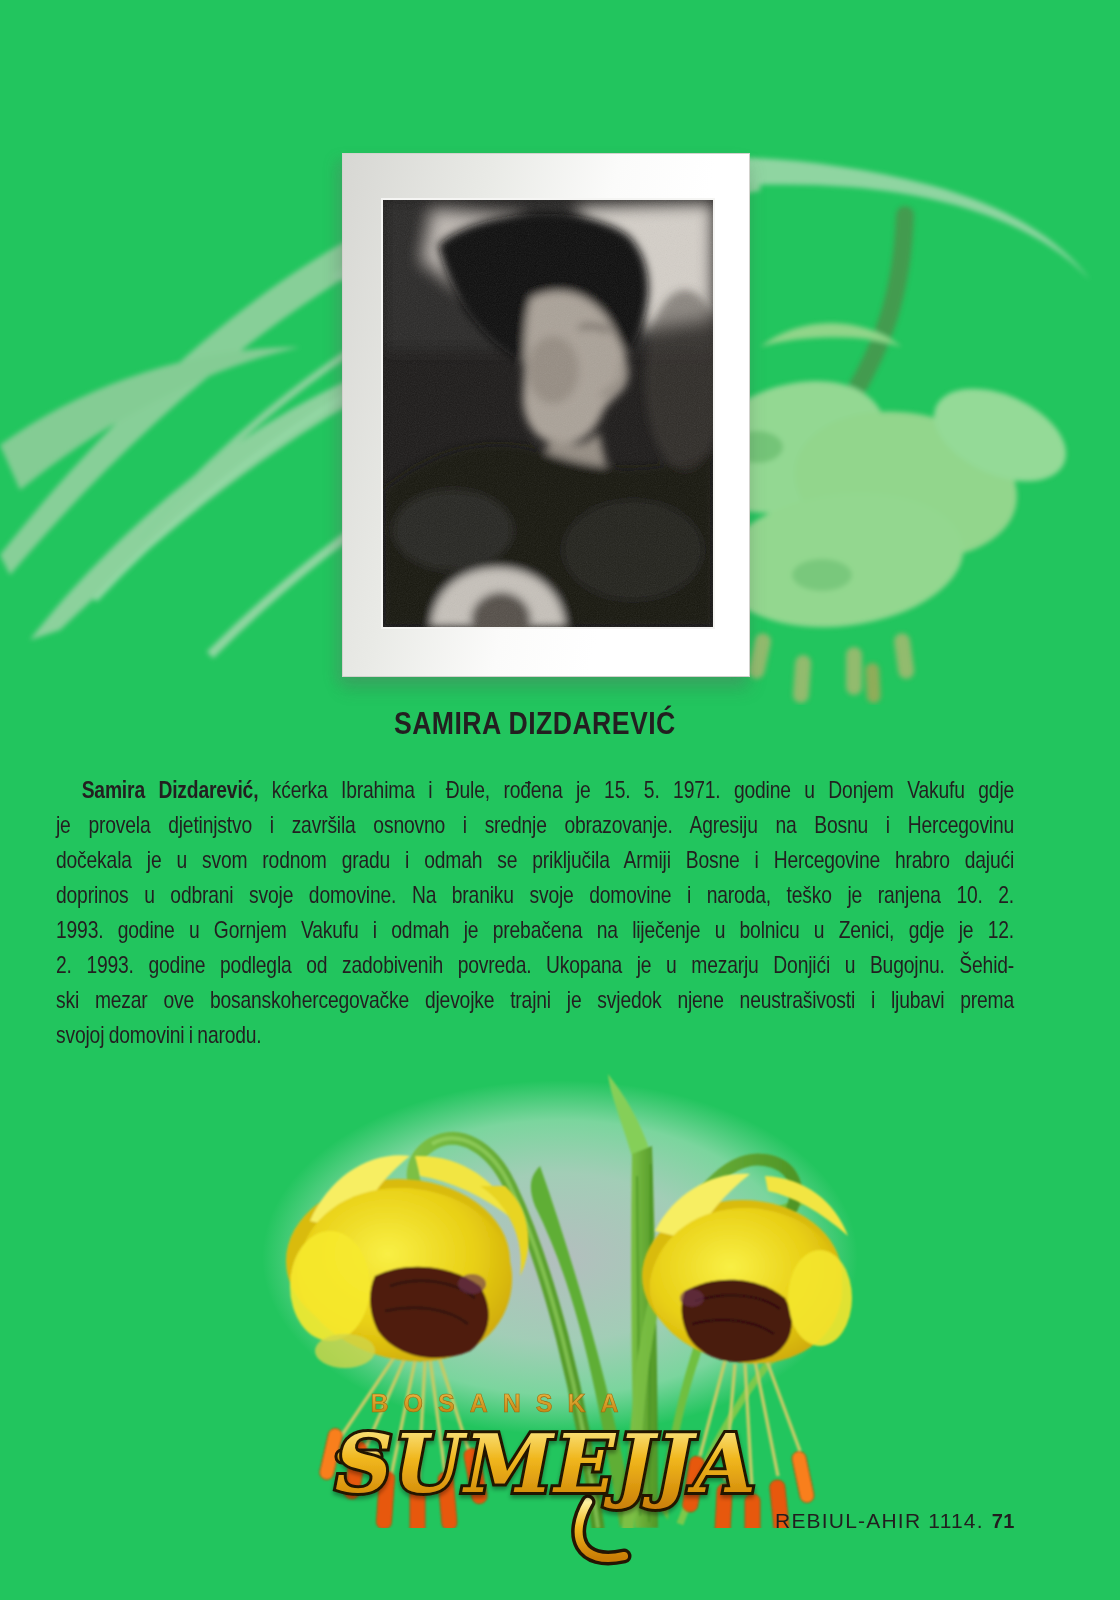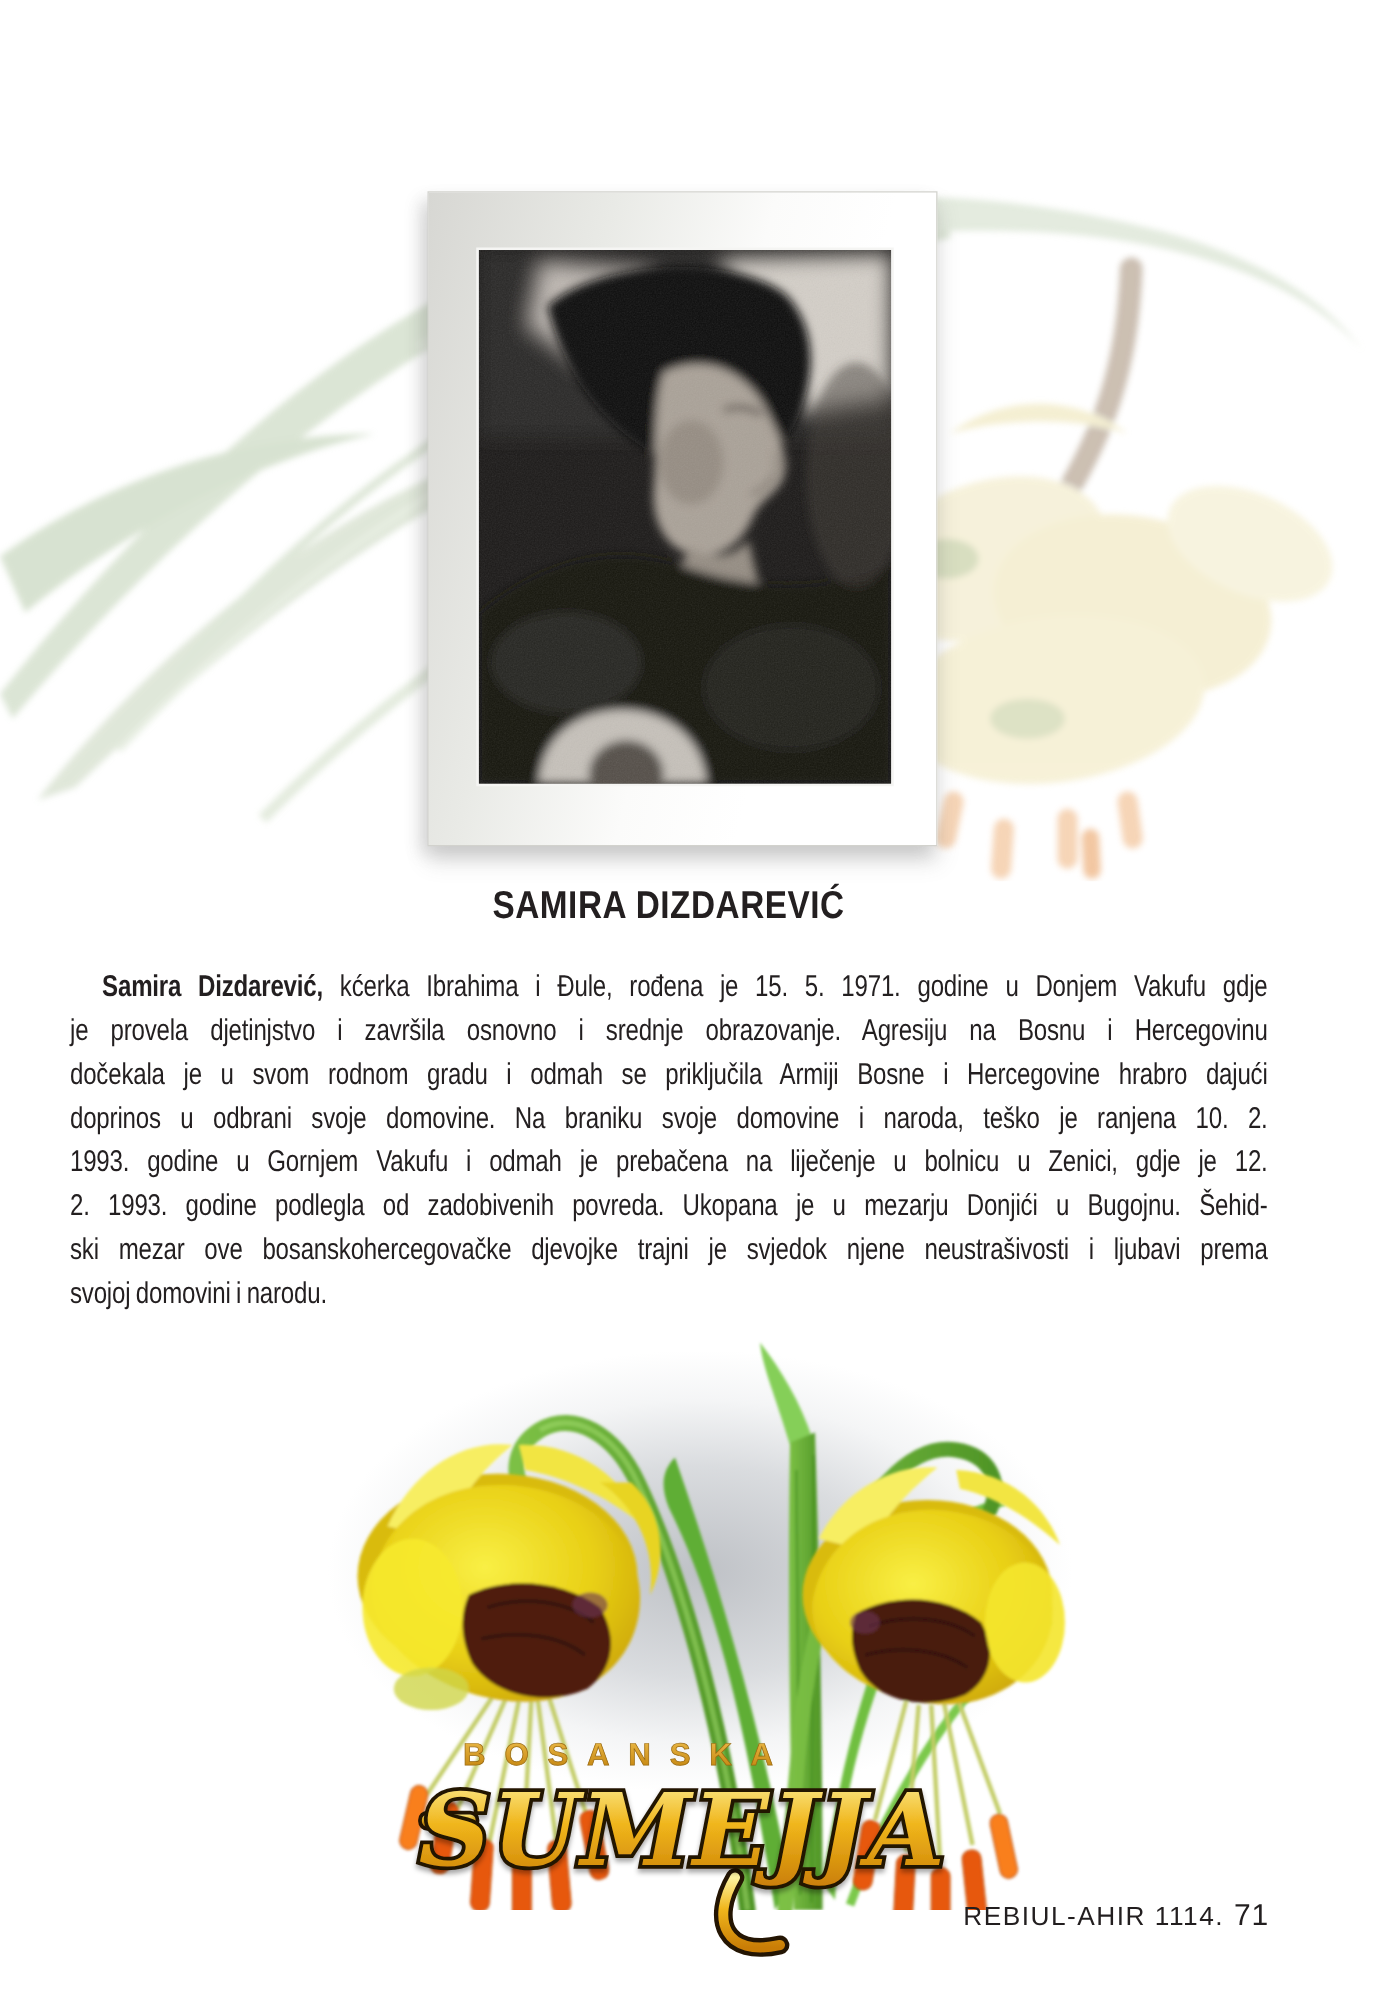--- a/index.html
+++ b/index.html
@@ -1,18 +1,18 @@
 <!DOCTYPE html>
 <html><head>
 <meta charset="utf-8">
 <style>
   html,body{margin:0;padding:0;background:#e9e9e9;}
   .page{
     position:relative; width:1120px; height:1600px; margin:0 auto;
-    background:#ffffff; overflow:hidden;
+    background:#22c55e; overflow:hidden;
     font-family:"Liberation Sans", sans-serif;
     color:#231f20;
   }
   .abs{position:absolute;}
 
   
   #bg-top{left:0; top:15px;}
 
   
   .photo-frame{
@@ -68,21 +68,21 @@
     font-family:"DejaVu Serif",serif; font-style:italic; font-weight:bold;
     font-size:80px; letter-spacing:1px;
   }
 
   
   .footer{
     right:105px; top:1506px; height:30px; line-height:30px;
     font-size:21px; letter-spacing:1.2px; color:#221e1f;
     display:flex; align-items:baseline; gap:8px; white-space:nowrap;
   }
-  .footer .pagenum{font-weight:normal; font-size:24px; letter-spacing:.5px;margin-top:12px;}
+  .footer .pagenum{font-weight:bold; font-size:20px; letter-spacing:.5px;}
 </style>
 </head>
 <body>
 
 <div class="page">
 
   <svg id="bg-top" class="abs" width="1120" height="690" viewBox="0 0 1120 690">
     <defs>
       <filter id="softA" x="-10%" y="-10%" width="120%" height="120%">
           <feGaussianBlur stdDeviation="2.5"></feGaussianBlur>

